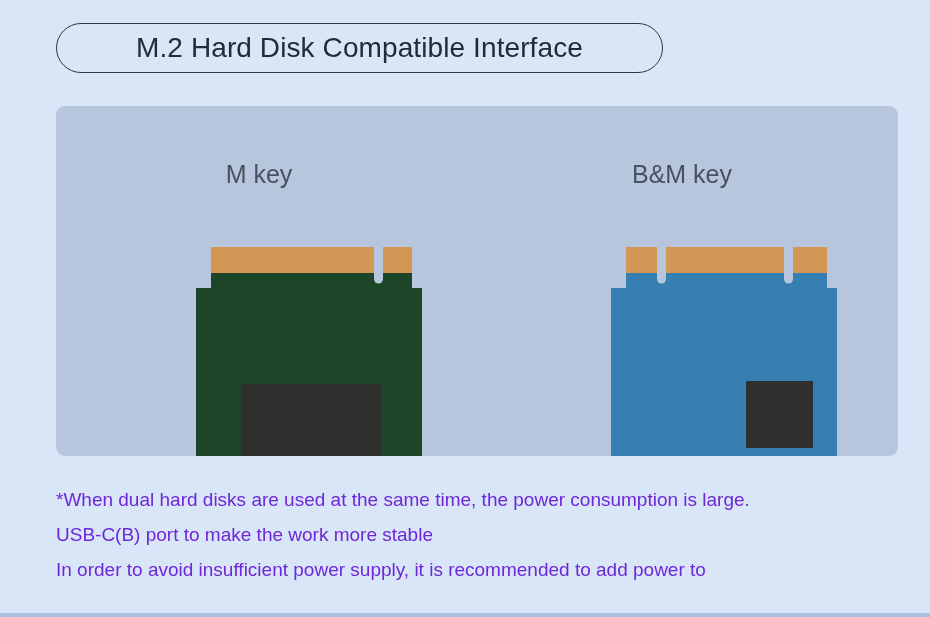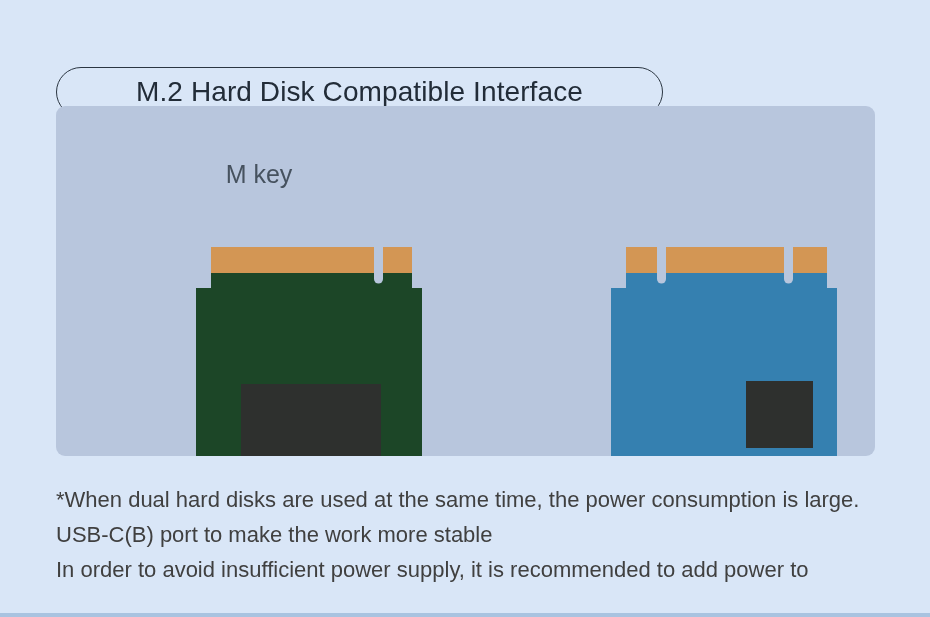--- a/index.html
+++ b/index.html
@@ -21,40 +21,40 @@
     left: 56px;
     top: 23px;
     width: 607px;
     height: 50px;
     border: 1.6px solid #2b3642;
     border-radius: 26px;
     box-sizing: border-box;
     display: flex;
     align-items: center;
     justify-content: center;
-    margin-top: 44px;
   }
   .title-text {
     font-size: 28px;
     color: #222c38;
     letter-spacing: 0.1px;
     white-space: nowrap;
     font-weight: 400;
   }
 
   
   .panel {
     position: absolute;
     left: 56px;
     top: 106px;
     width: 819px;
     height: 350px;
     background: #b8c6dd;
     border-radius: 9px;
     overflow: hidden;
+    padding-left: 23px;
   }
 
   
   .key-label {
     position: absolute;
     font-size: 25px;
     color: #46525f;
     white-space: nowrap;
     text-align: center;
   }
@@ -67,23 +67,23 @@
   #drive-bm { left: 499px; top: 141px; width: 310px; height: 209px; }
 
   .drive svg { display: block; width: 100%; height: 100%; }
 
   
   .footnote {
     position: absolute;
     left: 56px;
     top: 482px;
     width: 840px;
-    font-size: 22px;
+    font-size: 19px;
     line-height: 35px;
-    color: #404040;
+    color: #6d28d9;
   }
   .footnote div { white-space: nowrap; }
 
   
   .bottom-rule {
     position: absolute;
     left: 0;
     bottom: 0;
     width: 930px;
     height: 4px;
@@ -94,20 +94,21 @@
 <body>
 
 <div class="title-pill">
   <span class="title-text">M.2 Hard Disk Compatible Interface</span>
 </div>
 
 <div class="panel">
 
   <div class="key-label" id="label-m">M key</div>
 
+  <div class="key-label" id="label-bm">B&amp;M key</div>
 
   <div class="drive" id="drive-m">
     <svg viewBox="0 0 310 209" preserveAspectRatio="none">
 
       <rect x="71" y="0" width="163" height="26" fill="#d39654"></rect>
 
       <rect x="243" y="0" width="29" height="26" fill="#d39654"></rect>
 
       <rect x="71" y="26" width="201" height="15" fill="#1c4627"></rect>
 

